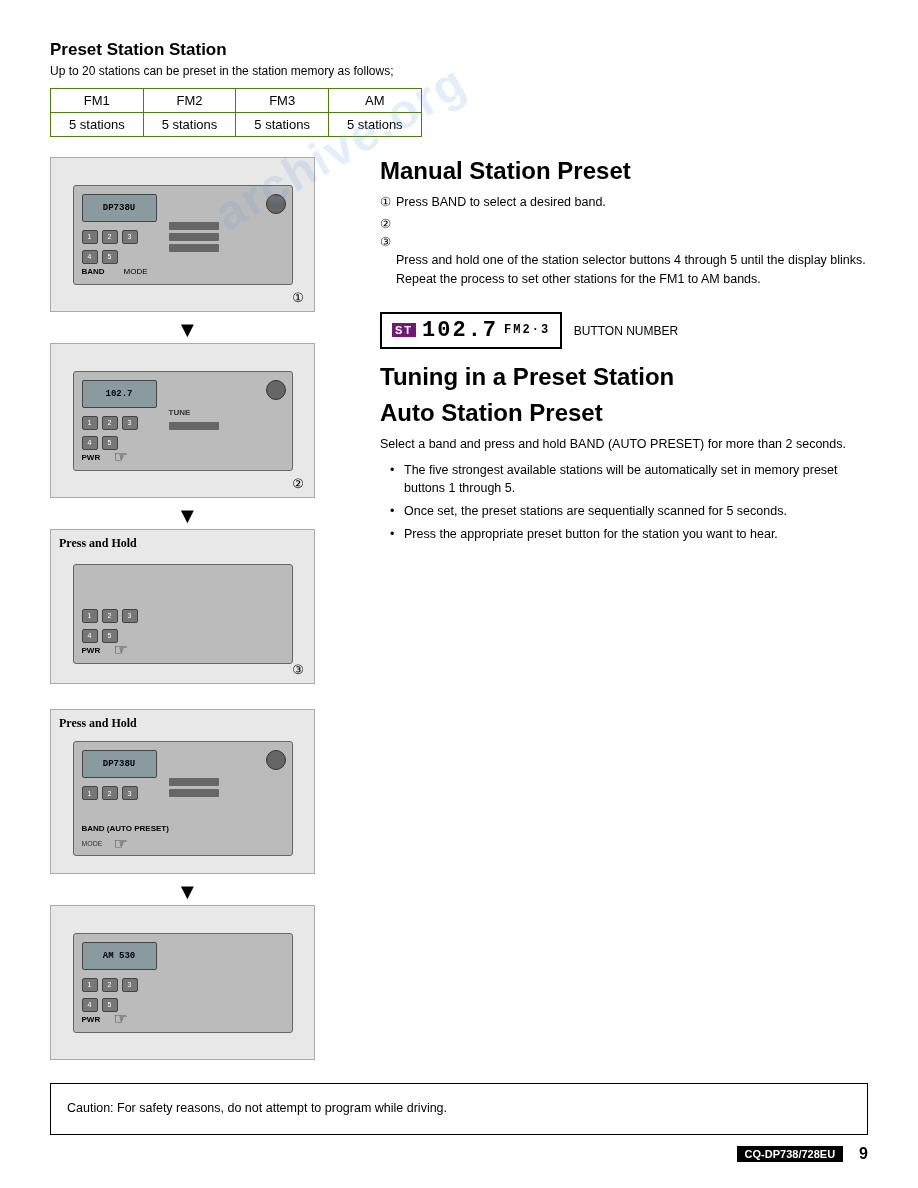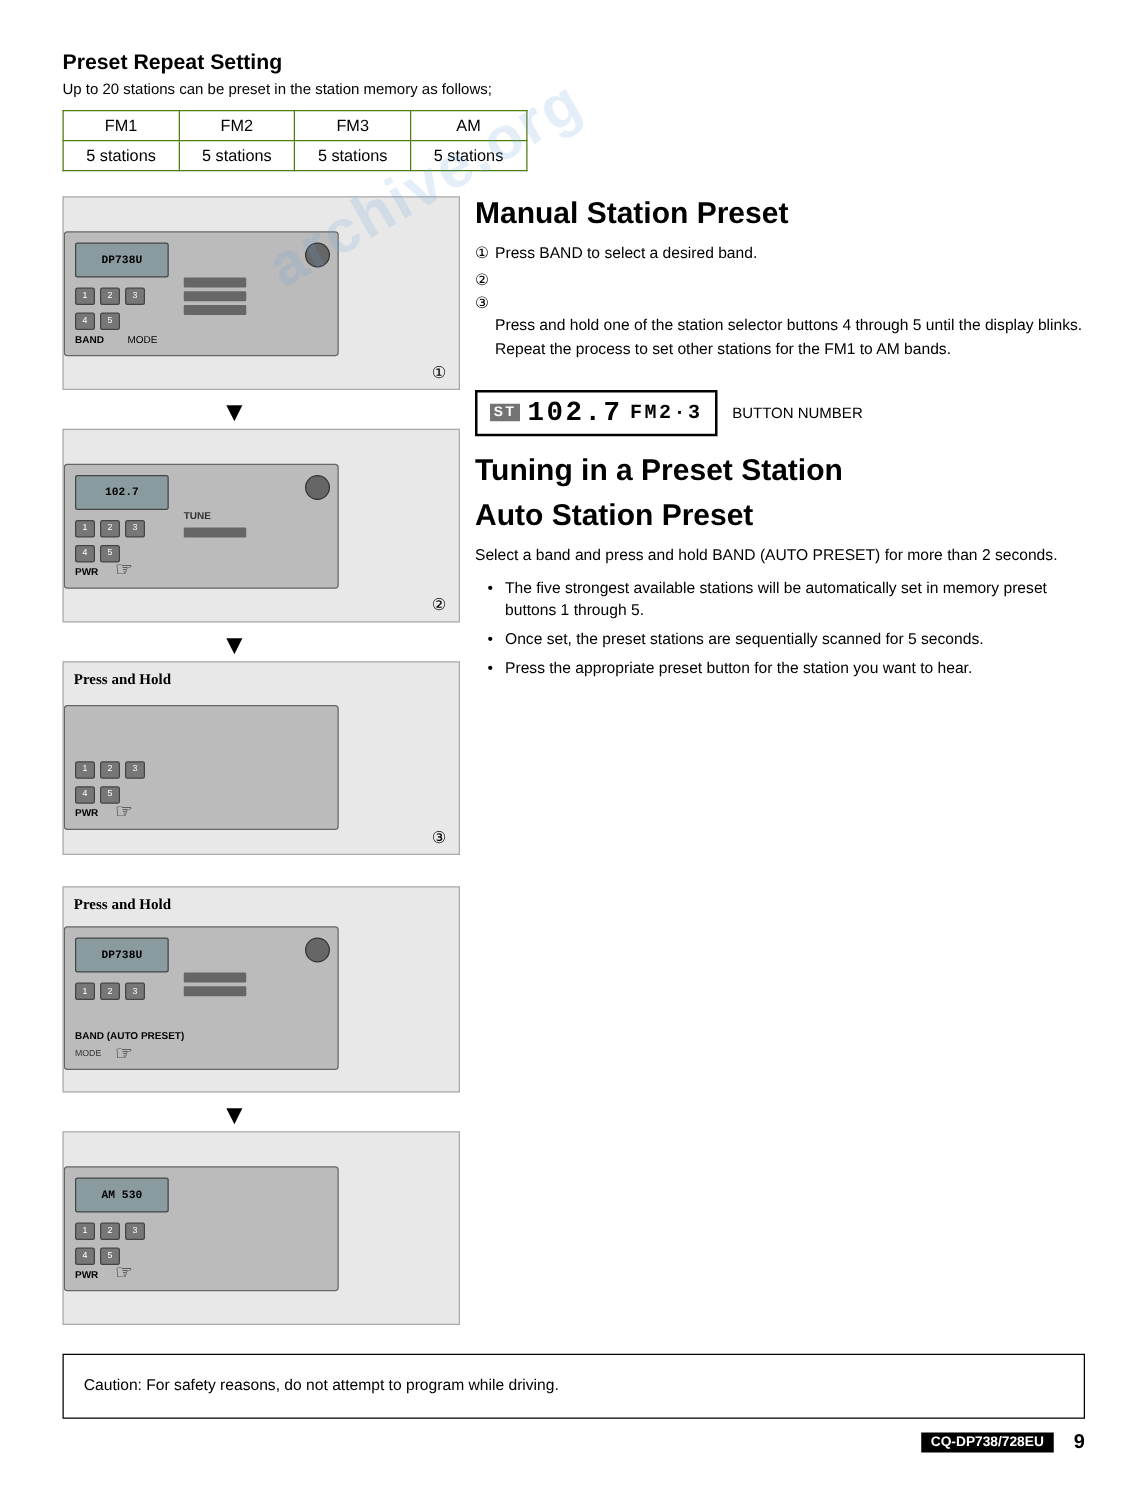--- a/index.html
+++ b/index.html
@@ -54,27 +54,28 @@
     }
     .right-col {
       flex: 1;
       padding-left: 20px;
     }
 
     
     .device-box {
       border: 1px solid #aaa;
       background: #e8e8e8;
-      width: 318px;
+      width: 265px;
       height: 155px;
       margin-bottom: 5px;
       position: relative;
       overflow: hidden;
       display: flex;
       align-items: center;
+      justify-content: center;
     }
     .device-box.tall {
       height: 165px;
     }
     .device-label {
       position: absolute;
       top: 6px;
       left: 8px;
       font-size: 12px;
       font-weight: bold;
@@ -124,34 +125,34 @@
       align-items: center;
       padding: 4px 10px;
       margin: 10px 0 8px 0;
       font-size: 22px;
       font-family: 'Courier New', monospace;
       font-weight: bold;
       letter-spacing: 2px;
       gap: 6px;
     }
     .display-st {
-      background: #737373;
+      background: #701a75;
       color: #fff;
       font-size: 11px;
       font-weight: bold;
       padding: 1px 3px;
       font-family: Arial, sans-serif;
     }
     .display-freq {
       font-size: 22px;
       font-family: 'Courier New', monospace;
       font-weight: bold;
     }
     .display-band {
-      font-size: 16px;
+      font-size: 12px;
       font-family: 'Courier New', monospace;
     }
     .button-number-label {
       font-size: 12px;
       vertical-align: middle;
       margin-left: 8px;
     }
     .note-box {
       border: 1px solid #000;
       padding: 8px 12px;
@@ -287,21 +288,21 @@
     }
   </style>
 </head>
 <body>
 
 <div class="page">
 
   <div class="watermark">archive.org</div>
 
   <div style="margin-bottom:12px;">
-    <div class="preset-title">Preset Repeat Setting</div>
+    <div class="preset-title">Preset Station Station</div>
     <div class="preset-subtitle">Up to 20 stations can be preset in the station memory as follows;</div>
 
     <table class="preset-table">
       <tbody>
           <tr>
         <td>FM1</td>
         <td>FM2</td>
         <td>FM3</td>
         <td>AM</td>
       </tr>

